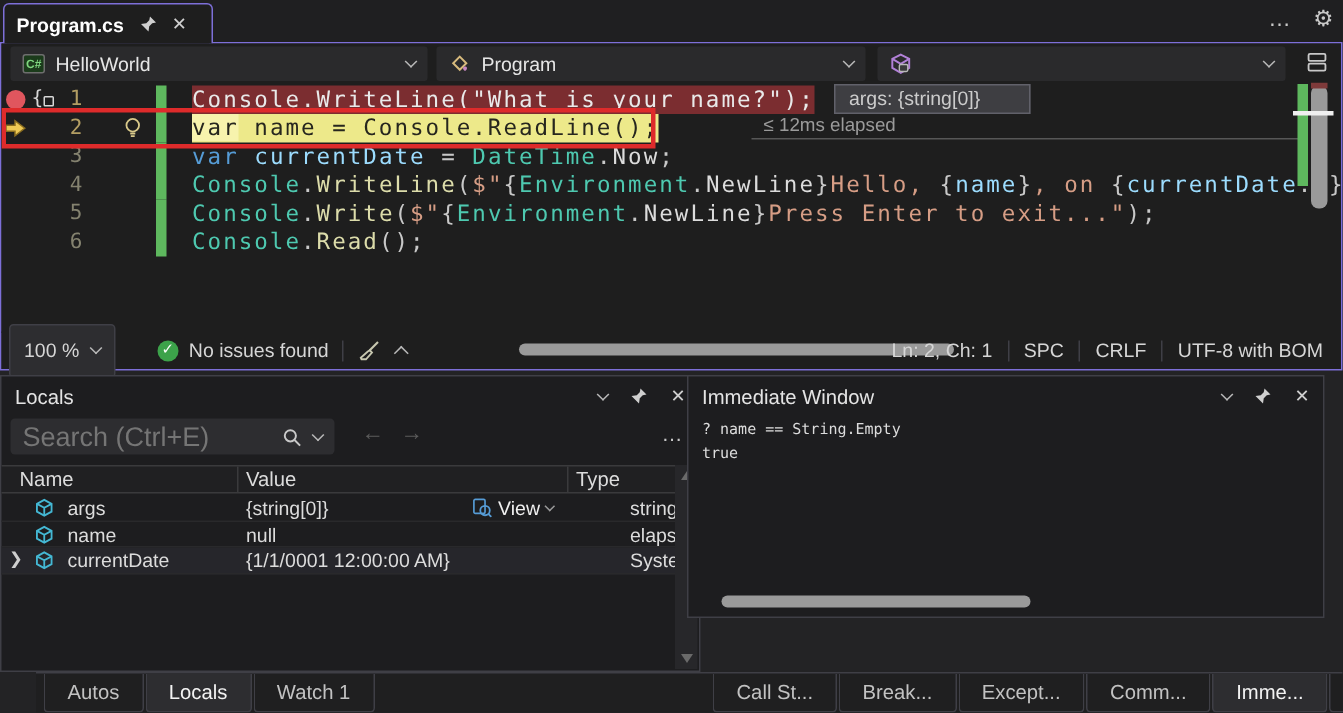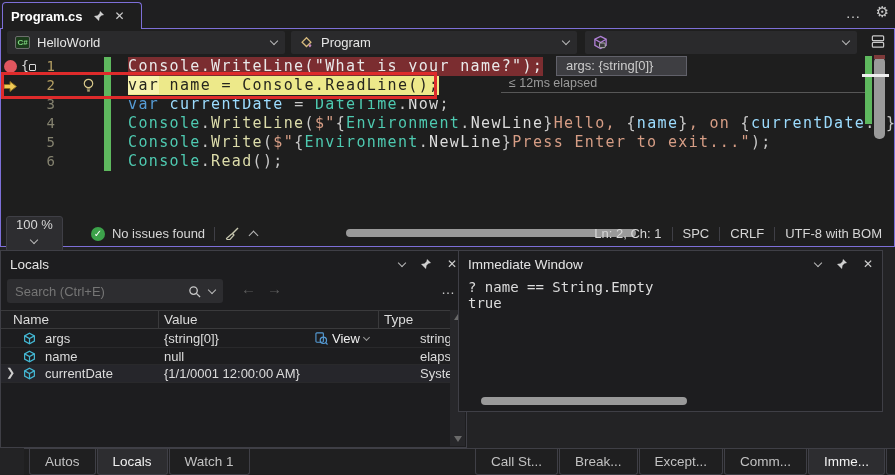--- a/index.html
+++ b/index.html
@@ -67,21 +67,21 @@
   #vsb-green { position:absolute; left:864px; top:1px; width:7px; height:68px; background:#5eb85e; z-index:5; }
   #vsb-thumb { position:absolute; left:873px; top:2px; width:11px; height:82px; background:#9a9a9a;
     border-radius:5px; z-index:5; }
   #vsb-red { position:absolute; left:873px; top:0px; width:11px; height:4px; background:#7e3a3a; z-index:6; }
   #vsb-caret { position:absolute; left:861px; top:19px; width:27px; height:3px; background:#efefef; z-index:6; }
 
   
   #statusbar { position:absolute; left:0; bottom:0; width:100%; height:25px; background:#1e1e1e;
     display:flex; align-items:center; font-size:13px; color:#d6d6d6; }
   #zoom-box { margin-left:5px; height:36px; background:#2d2d30; border:1px solid #3f3f46; border-radius:3px;
-    display:flex; align-items:center; padding:0 9px; gap:8px;flex-direction:column; }
+    display:flex; align-items:center; padding:0 9px; gap:8px; }
   #issue-wrap { display:flex; align-items:center; margin-left:28px; gap:7px; }
   .check-ic { width:14px; height:14px; border-radius:50%; background:#3ca24a; color:#fff; font-size:10px;
     line-height:14px; text-align:center; flex:none; }
   .sb-sep { width:1px; height:14px; background:#3f3f46; margin:0 9px; }
   #broom-wrap { display:flex; align-items:center; gap:10px; color:#c8c8b0; }
   .caret-up { width:7px; height:7px; border-left:1.6px solid #b9b9b9; border-top:1.6px solid #b9b9b9;
     transform:rotate(45deg); margin-top:3px; }
   #hsb-thumb { position:absolute; left:345px; top:8px; width:290px; height:8px; background:#9a9a9a; border-radius:4px; }
   #sb-right { position:absolute; right:2px; top:0; height:100%; display:flex; align-items:center; }
   #sb-right .itm { padding:0 10px; white-space:nowrap; }
@@ -90,21 +90,21 @@
   
   .panel { position:absolute; background:#1d1d1f; border:1px solid #3f3f46; }
   #locals-panel { left:0; top:250px; width:467px; height:198px; }
   #imm-panel { left:458px; top:250px; width:425px; height:162px; }
   .panel-title { height:26px; display:flex; align-items:center; padding:0 9px; color:#e4e4e4; font-size:13.5px; }
   .pt-icons { margin-left:auto; display:flex; align-items:center; gap:15px; color:#c8c8c8; }
 
   #search-row { position:relative; height:30px; }
   #search-box { position:absolute; left:6px; top:2px; width:216px; height:24px; background:#2d2d30;
     border-radius:3px; display:flex; align-items:center; padding:0 8px; }
-  #search-box input { background:transparent; border:none; outline:none; color:#9a9a9a; font-size:13px;
+  #search-box input { background:transparent; border:none; outline:none; color:#9a9a9a; font-size:18px;
     width:140px; font-family:"Liberation Sans",sans-serif; }
   #search-box .mag { margin-left:auto; }
   .nav-arrow { position:absolute; top:3px; color:#5c5c5c; font-size:15px; }
   #arr-back { left:240px; }
   #arr-fwd { left:266px; }
   #search-more { position:absolute; right:10px; top:4px; color:#c8c8c8; font-size:14px; letter-spacing:1px; }
 
   #grid-header { position:absolute; left:0; top:59px; width:450px; height:19px; background:#202022;
     border-top:1px solid #3a3a3c; border-bottom:1px solid #3a3a3c; color:#dcdcdc; font-size:13.5px; }
   .col-name { position:absolute; left:12px; top:1px; }
@@ -122,21 +122,21 @@
   .view-link { position:absolute; right:82px; top:1px; display:flex; align-items:center; gap:4px; color:#f0f0f0; }
   .view-link .chev { border-color:#9b9b9b; width:5px; height:5px; }
   #lg-scroll { position:absolute; right:1px; top:59px; width:15px; height:136px; background:#27272a; }
   .tri-up { position:absolute; left:4px; top:4px; width:0; height:0; border-left:4px solid transparent;
     border-right:4px solid transparent; border-bottom:6px solid #6a6a6a; }
   .tri-dn { position:absolute; left:4px; bottom:4px; width:0; height:0; border-left:4px solid transparent;
     border-right:4px solid transparent; border-top:6px solid #6a6a6a; }
 
   
   #imm-lines { position:absolute; left:9px; top:28px; font-family:"DejaVu Sans Mono","Liberation Mono",monospace;
-    font-size:14px; color:#dcdcdc; line-height:16px; white-space:pre; }
+    font-size:10px; color:#dcdcdc; line-height:16px; white-space:pre; }
   #imm-hthumb { position:absolute; left:22px; bottom:6px; width:206px; height:8px; background:#9a9a9a; border-radius:4px; }
 
   
   .tabstrip { position:absolute; top:448px; height:27px; background:#1f1f20; border-top:1px solid #3f3f46;
     display:flex; align-items:stretch; padding-left:5px; }
   #locals-tabs { left:0; width:467px;margin-left:24px; }
   #imm-tabs { left:470px; width:425px; }
   .wtab { padding:0 15px; line-height:25px; font-size:13.5px; color:#c2c2c2;
     border-left:1px solid #3f3f46; border-right:1px solid #3f3f46; border-bottom:1px solid #3f3f46;
     border-radius:0 0 3px 3px; margin-right:1px; white-space:nowrap; }

